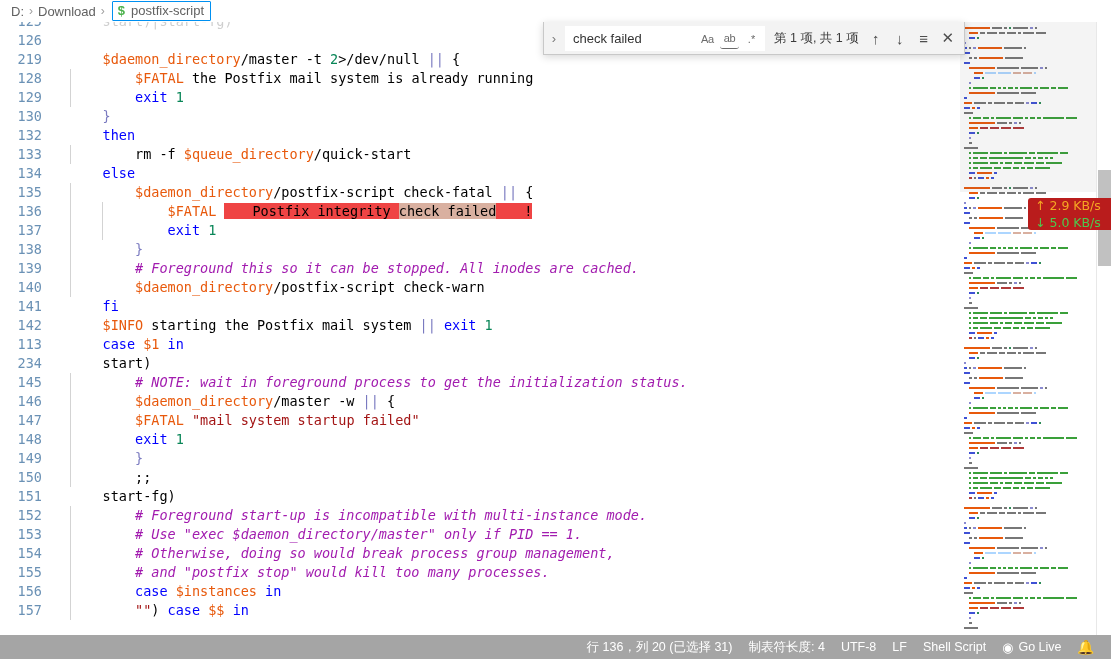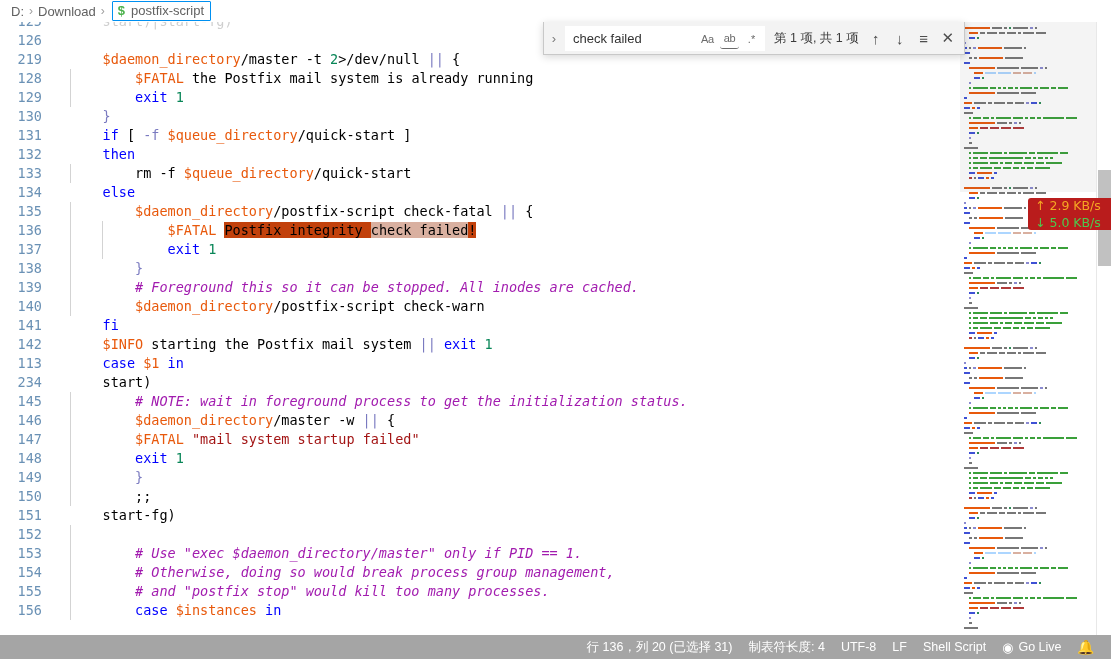--- a/index.html
+++ b/index.html
@@ -86,21 +86,21 @@
 
   
   .t-var  { color: #e8590c; }   
   .t-kw   { color: #0000ff; }   
   .t-num  { color: #098658; }
   .t-op   { color: #7a7ac0; }   
   .t-cmt  { color: #a21caf; font-style: italic; }
   .t-str  { color: #a31515; }
   .t-plain{ color: #000000; }
 
-  .sel  { background: #c2410c; }
+  .sel  { background: #ef4444; padding-left: 28px; }
   .match{ background: #d9b0a0; }
 
   
   .find-widget {
     position: absolute;
     top: 22px; left: 543px;
     width: 422px; height: 33px;
     background: #f3f3f3;
     border: 1px solid #c8c8c8;
     border-top: none;
@@ -272,46 +272,46 @@
   </div>
 
   <div class="editor">
     <div class="code-rows" id="code-rows">
         <div class="row"><div class="lineno">125</div><div class="codetext" style="color: rgb(207, 207, 207);">    start)|start-fg)</div></div>
         <div class="row"><div class="lineno">126</div><div class="codetext"></div></div>
         <div class="row"><div class="lineno">219</div><div class="codetext"><span class="t-plain">    </span><span class="t-var">$daemon_directory</span><span class="t-plain">/master -t </span><span class="t-num">2</span><span class="t-plain">&gt;/dev/null </span><span class="t-op">||</span><span class="t-plain"> {</span></div></div>
         <div class="row"><div class="lineno">128</div><div class="codetext"><span class="g" style="left: 8px;"></span><span class="t-plain">        </span><span class="t-var">$FATAL</span><span class="t-plain"> the Postfix mail system is already running</span></div></div>
         <div class="row"><div class="lineno">129</div><div class="codetext"><span class="g" style="left: 8px;"></span><span class="t-plain">        </span><span class="t-kw">exit</span><span class="t-plain"> </span><span class="t-num">1</span></div></div>
         <div class="row"><div class="lineno">130</div><div class="codetext"><span class="t-plain">    </span><span class="t-op">}</span></div></div>
-        <div class="row"><div class="lineno">131</div><div class="codetext"><span class="t-plain">    </span><span class="t-kw">if</span><span class="t-plain"> [ </span><span class="t-op">-f</span><span class="t-plain"> </span><span class="t-var">$queue_directory</span><span class="t-plain">/quick-start ]</span></div></div>
         <div class="row"><div class="lineno">132</div><div class="codetext"><span class="t-plain">    </span><span class="t-kw">then</span></div></div>
         <div class="row"><div class="lineno">133</div><div class="codetext"><span class="g" style="left: 8px;"></span><span class="t-plain">        rm -f </span><span class="t-var">$queue_directory</span><span class="t-plain">/quick-start</span></div></div>
         <div class="row"><div class="lineno">134</div><div class="codetext"><span class="t-plain">    </span><span class="t-kw">else</span></div></div>
         <div class="row"><div class="lineno">135</div><div class="codetext"><span class="g" style="left: 8px;"></span><span class="t-plain">        </span><span class="t-var">$daemon_directory</span><span class="t-plain">/postfix-script check-fatal </span><span class="t-op">||</span><span class="t-plain"> {</span></div></div>
         <div class="row"><div class="lineno">136</div><div class="codetext"><span class="g" style="left: 8px;"></span><span class="g" style="left: 40.48px;"></span><span class="t-plain">            </span><span class="t-var">$FATAL</span><span class="t-plain"> </span><span class="t-plain sel">Postfix integrity </span><span class="t-plain match">check failed</span><span class="t-plain sel">!</span></div></div>
         <div class="row"><div class="lineno">137</div><div class="codetext"><span class="g" style="left: 8px;"></span><span class="g" style="left: 40.48px;"></span><span class="t-plain">            </span><span class="t-kw">exit</span><span class="t-plain"> </span><span class="t-num">1</span></div></div>
         <div class="row"><div class="lineno">138</div><div class="codetext"><span class="g" style="left: 8px;"></span><span class="t-plain">        </span><span class="t-op">}</span></div></div>
         <div class="row"><div class="lineno">139</div><div class="codetext"><span class="g" style="left: 8px;"></span><span class="t-plain">        </span><span class="t-cmt"># Foreground this so it can be stopped. All inodes are cached.</span></div></div>
         <div class="row"><div class="lineno">140</div><div class="codetext"><span class="g" style="left: 8px;"></span><span class="t-plain">        </span><span class="t-var">$daemon_directory</span><span class="t-plain">/postfix-script check-warn</span></div></div>
         <div class="row"><div class="lineno">141</div><div class="codetext"><span class="t-plain">    </span><span class="t-kw">fi</span></div></div>
         <div class="row"><div class="lineno">142</div><div class="codetext"><span class="t-plain">    </span><span class="t-var">$INFO</span><span class="t-plain"> starting the Postfix mail system </span><span class="t-op">||</span><span class="t-plain"> </span><span class="t-kw">exit</span><span class="t-plain"> </span><span class="t-num">1</span></div></div>
         <div class="row"><div class="lineno">113</div><div class="codetext"><span class="t-plain">    </span><span class="t-kw">case</span><span class="t-plain"> </span><span class="t-var">$1</span><span class="t-plain"> </span><span class="t-kw">in</span></div></div>
         <div class="row"><div class="lineno">234</div><div class="codetext"><span class="t-plain">    start)</span></div></div>
         <div class="row"><div class="lineno">145</div><div class="codetext"><span class="g" style="left: 8px;"></span><span class="t-plain">        </span><span class="t-cmt"># NOTE: wait in foreground process to get the initialization status.</span></div></div>
         <div class="row"><div class="lineno">146</div><div class="codetext"><span class="g" style="left: 8px;"></span><span class="t-plain">        </span><span class="t-var">$daemon_directory</span><span class="t-plain">/master -w </span><span class="t-op">||</span><span class="t-plain"> {</span></div></div>
         <div class="row"><div class="lineno">147</div><div class="codetext"><span class="g" style="left: 8px;"></span><span class="t-plain">        </span><span class="t-var">$FATAL</span><span class="t-plain"> </span><span class="t-str">"mail system startup failed"</span></div></div>
         <div class="row"><div class="lineno">148</div><div class="codetext"><span class="g" style="left: 8px;"></span><span class="t-plain">        </span><span class="t-kw">exit</span><span class="t-plain"> </span><span class="t-num">1</span></div></div>
         <div class="row"><div class="lineno">149</div><div class="codetext"><span class="g" style="left: 8px;"></span><span class="t-plain">        </span><span class="t-op">}</span></div></div>
         <div class="row"><div class="lineno">150</div><div class="codetext"><span class="g" style="left: 8px;"></span><span class="t-plain">        ;;</span></div></div>
         <div class="row"><div class="lineno">151</div><div class="codetext"><span class="t-plain">    start-fg)</span></div></div>
-        <div class="row"><div class="lineno">152</div><div class="codetext"><span class="g" style="left: 8px;"></span><span class="t-plain">        </span></div></div>
+        <div class="row"><div class="lineno">152</div><div class="codetext"><span class="g" style="left: 8px;"></span><span class="t-plain">        </span><span class="t-cmt"># Foreground start-up is incompatible with multi-instance mode.</span></div></div>
         <div class="row"><div class="lineno">153</div><div class="codetext"><span class="g" style="left: 8px;"></span><span class="t-plain">        </span><span class="t-cmt"># Use "exec $daemon_directory/master" only if PID == 1.</span></div></div>
         <div class="row"><div class="lineno">154</div><div class="codetext"><span class="g" style="left: 8px;"></span><span class="t-plain">        </span><span class="t-cmt"># Otherwise, doing so would break process group management,</span></div></div>
         <div class="row"><div class="lineno">155</div><div class="codetext"><span class="g" style="left: 8px;"></span><span class="t-plain">        </span><span class="t-cmt"># and "postfix stop" would kill too many processes.</span></div></div>
         <div class="row"><div class="lineno">156</div><div class="codetext"><span class="g" style="left: 8px;"></span><span class="t-plain">        </span><span class="t-kw">case</span><span class="t-plain"> </span><span class="t-var">$instances</span><span class="t-plain"> </span><span class="t-kw">in</span></div></div>
+        <div class="row"><div class="lineno">157</div><div class="codetext"><span class="g" style="left: 8px;"></span><span class="t-plain">        </span><span class="t-str">""</span><span class="t-plain">) </span><span class="t-kw">case</span><span class="t-plain"> </span><span class="t-var">$$</span><span class="t-plain"> </span><span class="t-kw">in</span></div></div>
       </div>
   </div>
 
   <div class="minimap">
     <div id="mm-body">
         <div class="mm-line" style="padding-left: 4px;"></div>
         <div class="mm-line" style="padding-left: 4px;"><span class="mm-seg" style="width: 25.5px; background: rgb(232, 89, 12);"></span><span class="mm-seg" style="width: 10.5px; background: rgb(119, 119, 119);"></span><span class="mm-seg" style="width: 3px; background: rgb(119, 119, 119);"></span><span class="mm-seg" style="width: 2px; background: rgb(46, 139, 87);"></span><span class="mm-seg" style="width: 15px; background: rgb(119, 119, 119);"></span><span class="mm-seg" style="width: 3px; background: rgb(138, 138, 208);"></span><span class="mm-seg" style="width: 2px; background: rgb(119, 119, 119);"></span></div>
         <div class="mm-line" style="padding-left: 9px;"><span class="mm-seg" style="width: 9px; background: rgb(232, 89, 12);"></span><span class="mm-seg" style="width: 4.5px; background: rgb(119, 119, 119);"></span><span class="mm-seg" style="width: 10.5px; background: rgb(119, 119, 119);"></span><span class="mm-seg" style="width: 6px; background: rgb(119, 119, 119);"></span><span class="mm-seg" style="width: 9px; background: rgb(119, 119, 119);"></span><span class="mm-seg" style="width: 3px; background: rgb(119, 119, 119);"></span><span class="mm-seg" style="width: 10.5px; background: rgb(119, 119, 119);"></span><span class="mm-seg" style="width: 10.5px; background: rgb(119, 119, 119);"></span></div>
         <div class="mm-line" style="padding-left: 9px;"><span class="mm-seg" style="width: 6px; background: rgb(63, 81, 213);"></span><span class="mm-seg" style="width: 2px; background: rgb(46, 139, 87);"></span></div>
         <div class="mm-line" style="padding-left: 4px;"><span class="mm-seg" style="width: 2px; background: rgb(138, 138, 208);"></span></div>

